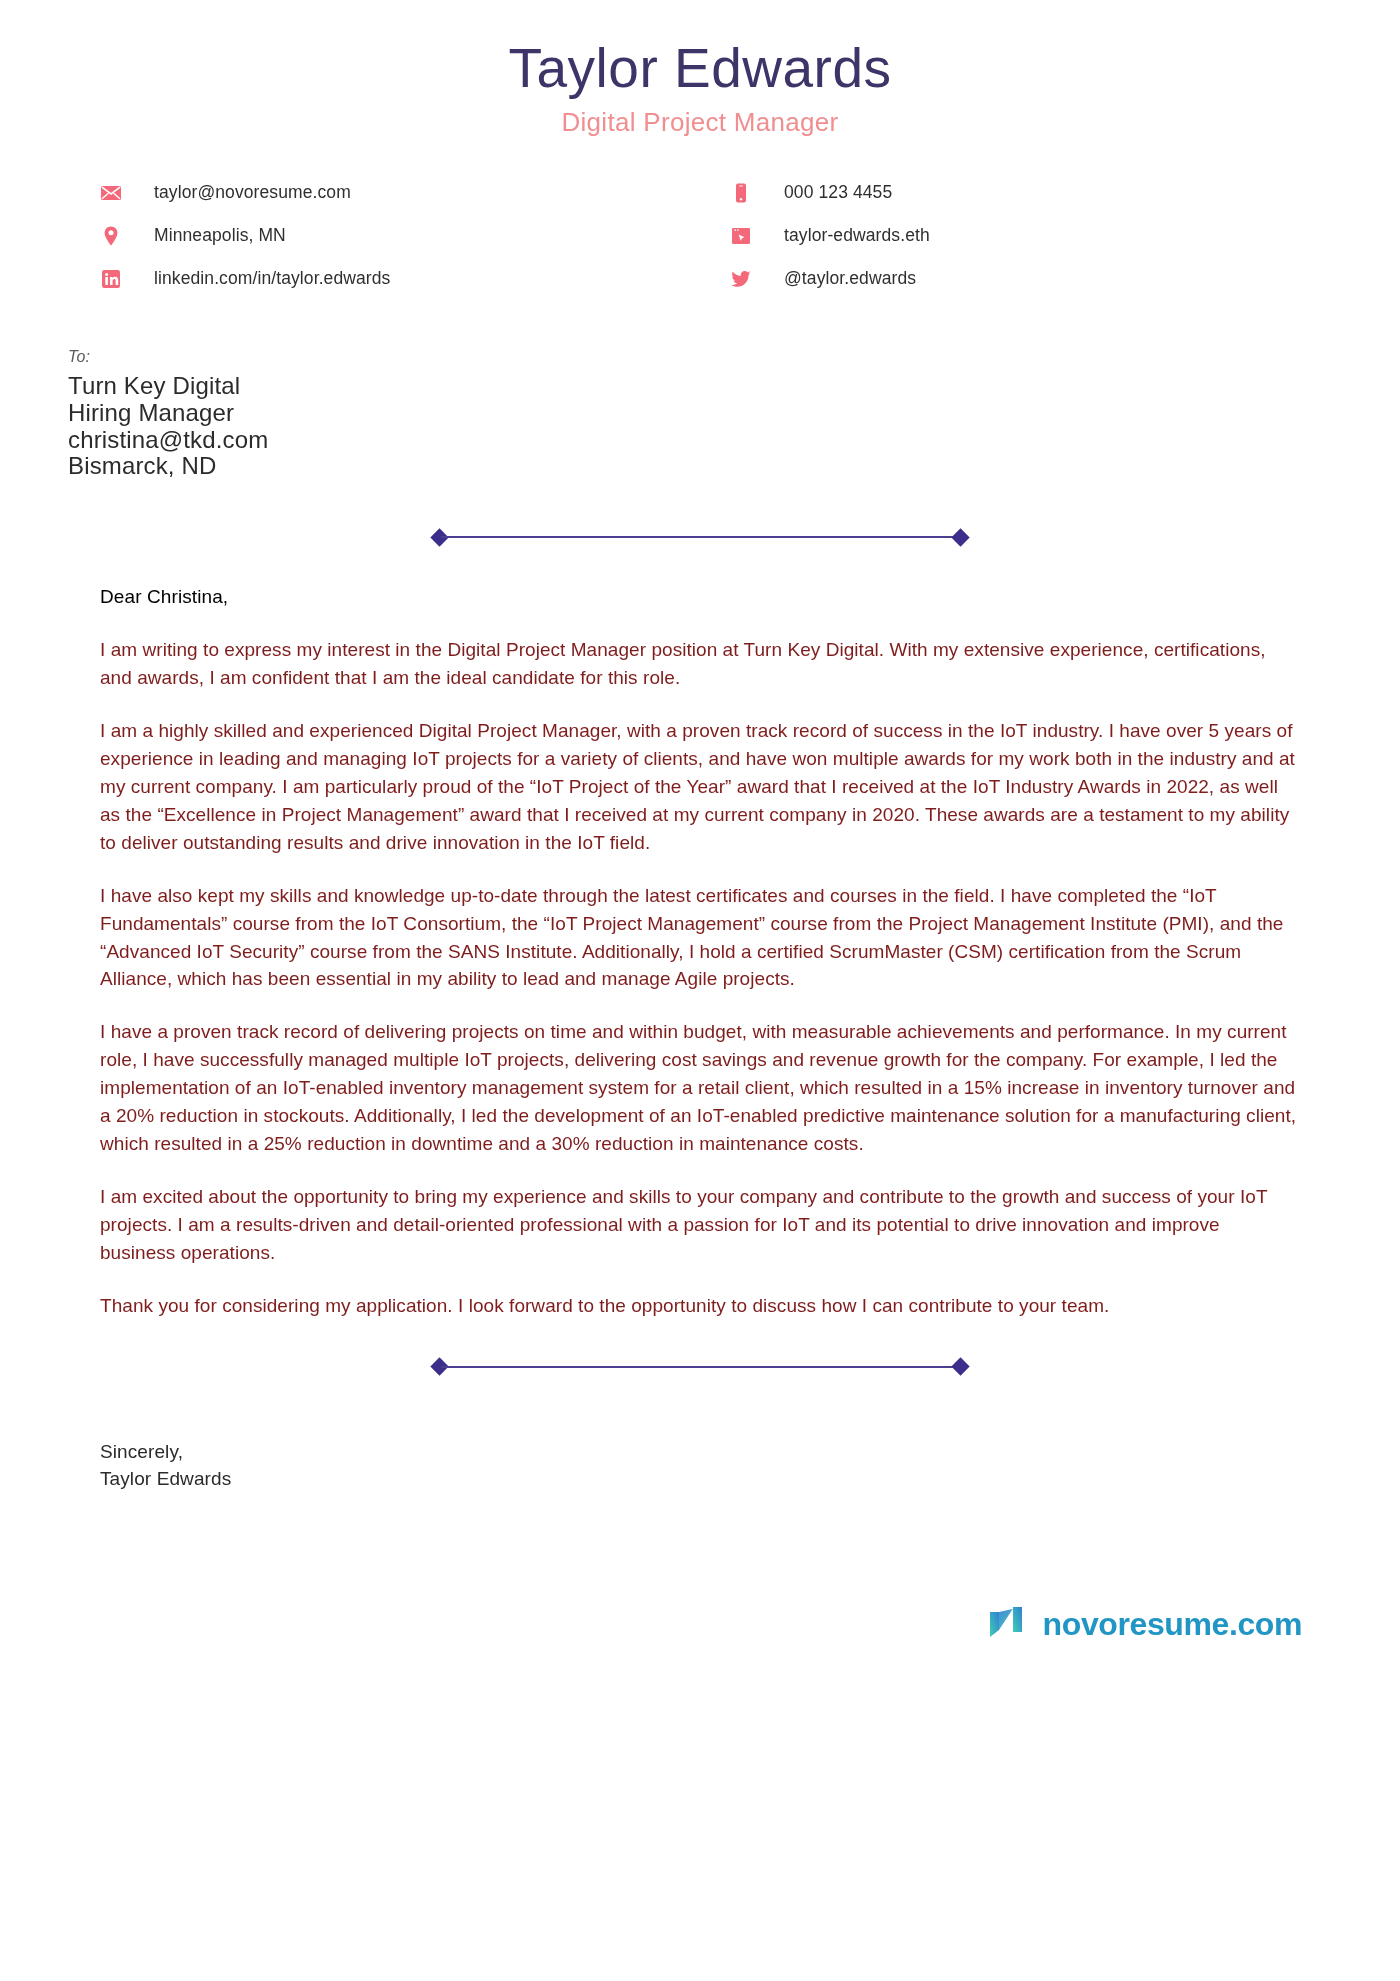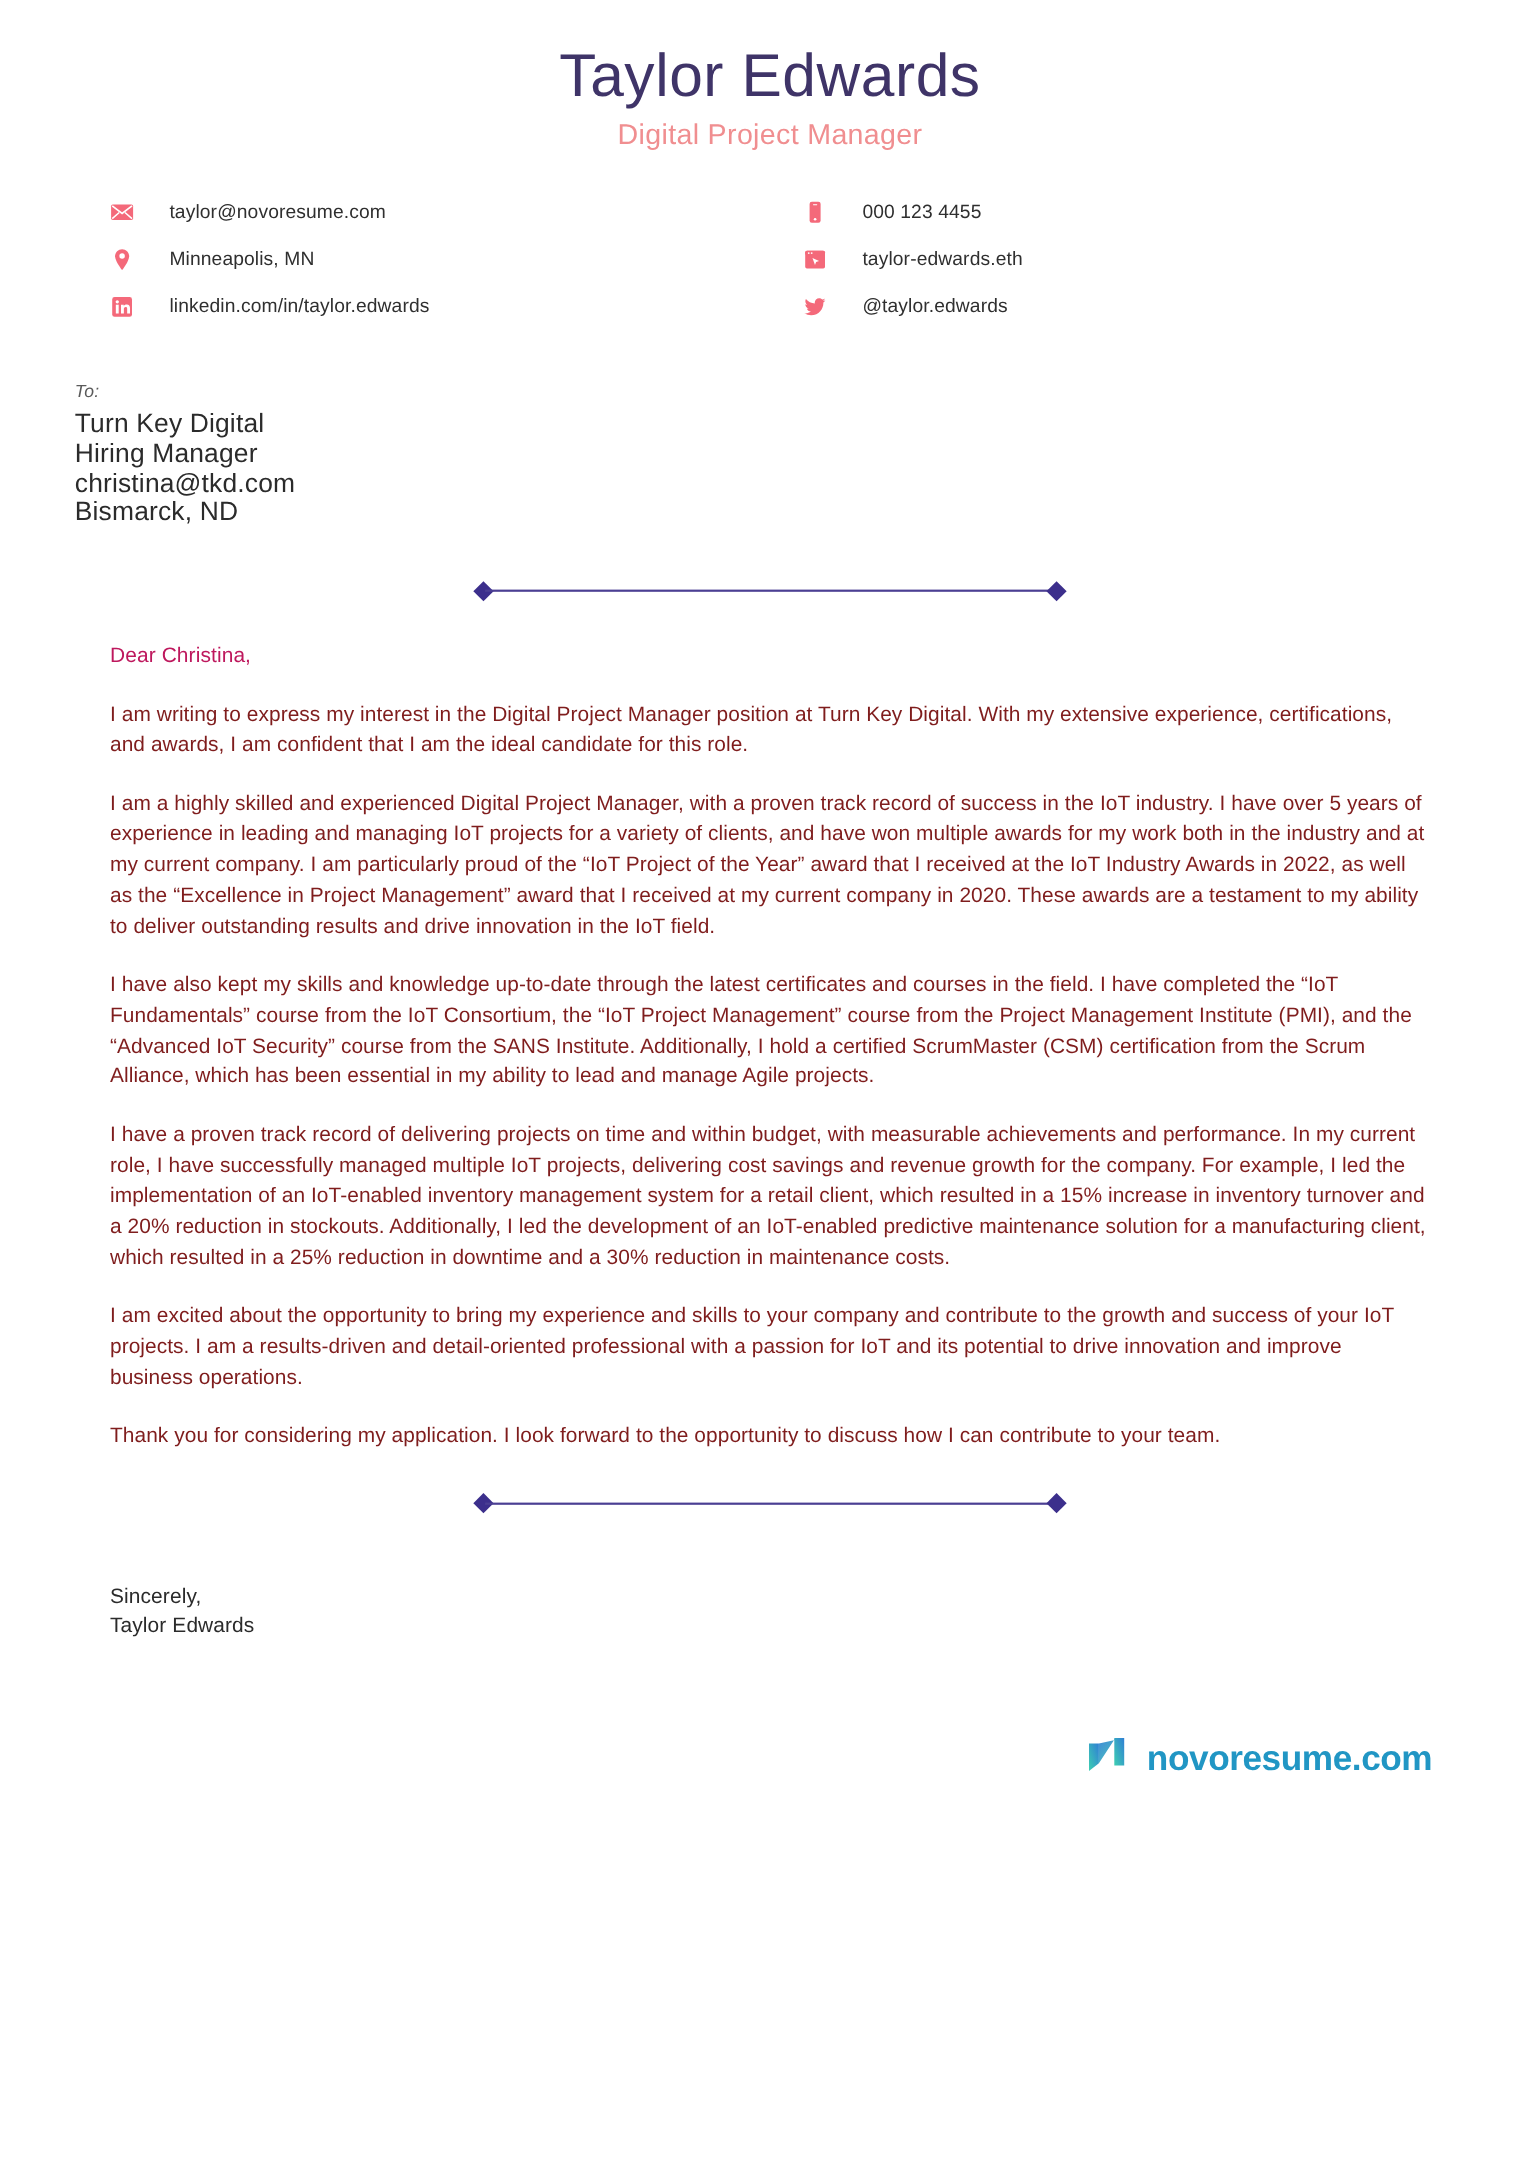--- a/index.html
+++ b/index.html
@@ -131,21 +131,21 @@
   .divider-bottom { margin-top: 38px; }
 
   
   .letter {
     padding: 0 100px 0 100px;
     margin-top: 40px;
   }
   .salutation {
     font-size: 19px;
     font-weight: 400;
-    color: #be185d;
+    color: #000000;
     margin-bottom: 28px;
     letter-spacing: 0.1px;
   }
   .para {
     font-size: 19px;
     font-weight: 400;
     color: #7f1d1d;
     line-height: 1.47;
     margin: 0 0 25px 0;
     letter-spacing: 0.05px;
@@ -162,21 +162,21 @@
     font-size: 19px;
     color: #2b2b2b;
     line-height: 1.45;
     letter-spacing: 0.1px;
   }
 
   
   .footer {
     position: absolute;
     right: 98px;
-    bottom: 56px;
+    bottom: 30px;
     display: flex;
     align-items: center;
     gap: 17px;
     margin-top: 30px;
   }
   .logo-word {
     font-size: 32px;
     font-weight: 700;
     color: #2196c4;
     letter-spacing: -0.4px;

